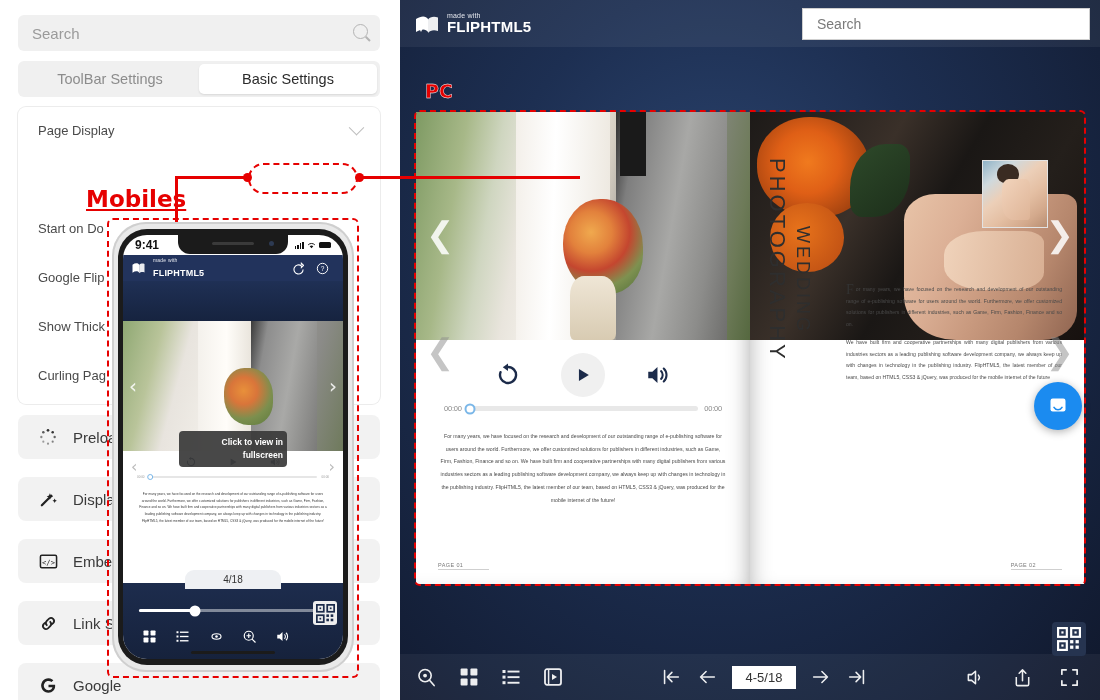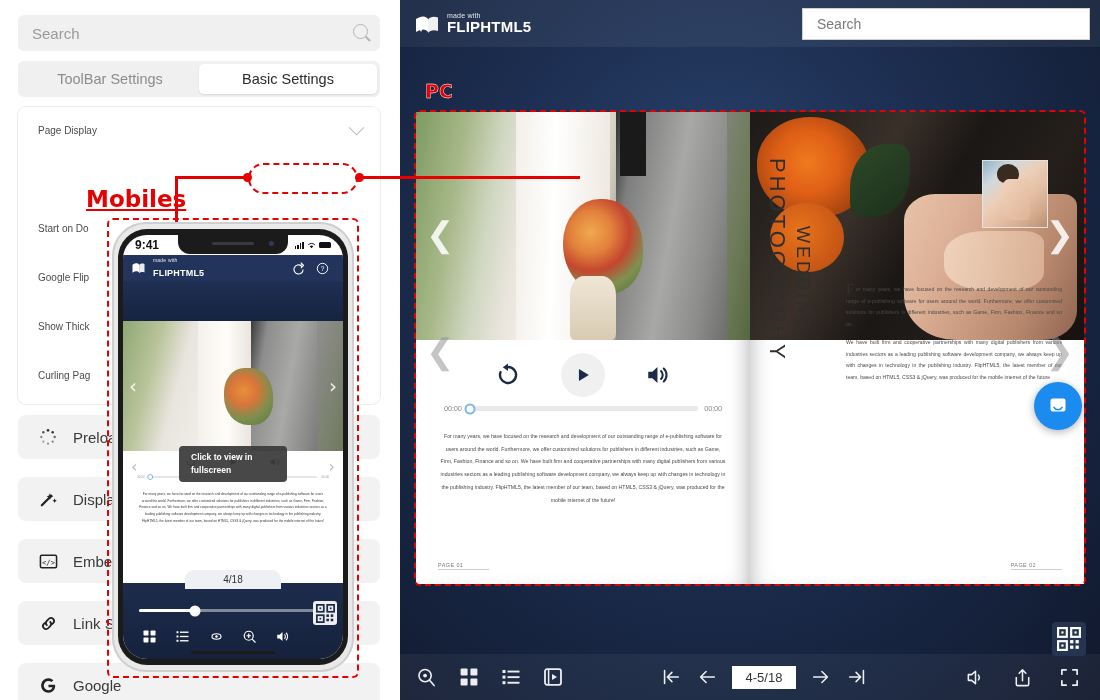--- a/index.html
+++ b/index.html
@@ -42,21 +42,21 @@
   .tab.active { background: #fff; color: #2b2b2b; box-shadow: 0 1px 2px rgba(0,0,0,.10); }
 
   .card {
     position: absolute; left: 18px; top: 107px; width: 362px; height: 297px;
     background: #fff; border-radius: 8px; box-shadow: 0 0 0 1px #ececec;
   }
   .row {
     position: absolute; left: 20px; right: 18px; height: 30px;
     display: flex; align-items: center; justify-content: space-between;
   }
-  .row .lbl { font-size: 10px; color: #4a4a4a; white-space: nowrap; }
+  .row .lbl { font-size: 13px; color: #4a4a4a; white-space: nowrap; }
   .chev {
     width: 11px; height: 11px; border-right: 1.7px solid #bdbdbd;
     border-bottom: 1.7px solid #bdbdbd; transform: rotate(45deg) translate(-2px,-2px);
   }
   .pillsel {
     min-width: 110px; height: 28px; border-radius: 5px; background: #f3f3f3;
     display: flex; align-items: center; justify-content: space-between;
     padding: 0 10px; font-size: 14px; color: #3b3b3b;
   }
   .pillsel .chev { transform: rotate(45deg) translate(-3px,-3px) scale(.85); }
@@ -180,22 +180,22 @@
     width: 84px; height: 3.5px; background: #1b1b1b; border-radius: 2px; z-index: 7;
   }
   .ph-navarrow {
     position: absolute; top: 50%; transform: translateY(-50%);
     font-size: 20px; color: rgba(255,255,255,.85); z-index: 5;
     font-family: "DejaVu Sans", sans-serif;
   }
   .tooltip {
     position: absolute; left: 50%; transform: translateX(-50%); top: 196px;
     width: 108px; background: rgba(58,58,58,.93); color: #fff;
-    font-size: 8.5px; font-weight: bold; text-align: left;
-    padding: 5px 12px; border-radius: 4px; z-index: 8; line-height: 1.5; margin-top: 15px;
+    font-size: 8.5px; font-weight: bold; text-align: right;
+    padding: 5px 4px; border-radius: 4px; z-index: 8; line-height: 1.5;
   }
   .ph-navarrow2 {
     position: absolute; top: 222px; font-size: 16px;
     color: rgba(120,120,120,.5); z-index: 5; font-family: "DejaVu Sans", sans-serif;
   }
   .qr-mini {
     position: absolute; right: 6px; bottom: 34px; width: 24px; height: 24px;
     background: #eee; border-radius: 3px; z-index: 7;
     display: flex; align-items: center; justify-content: center;
   }

